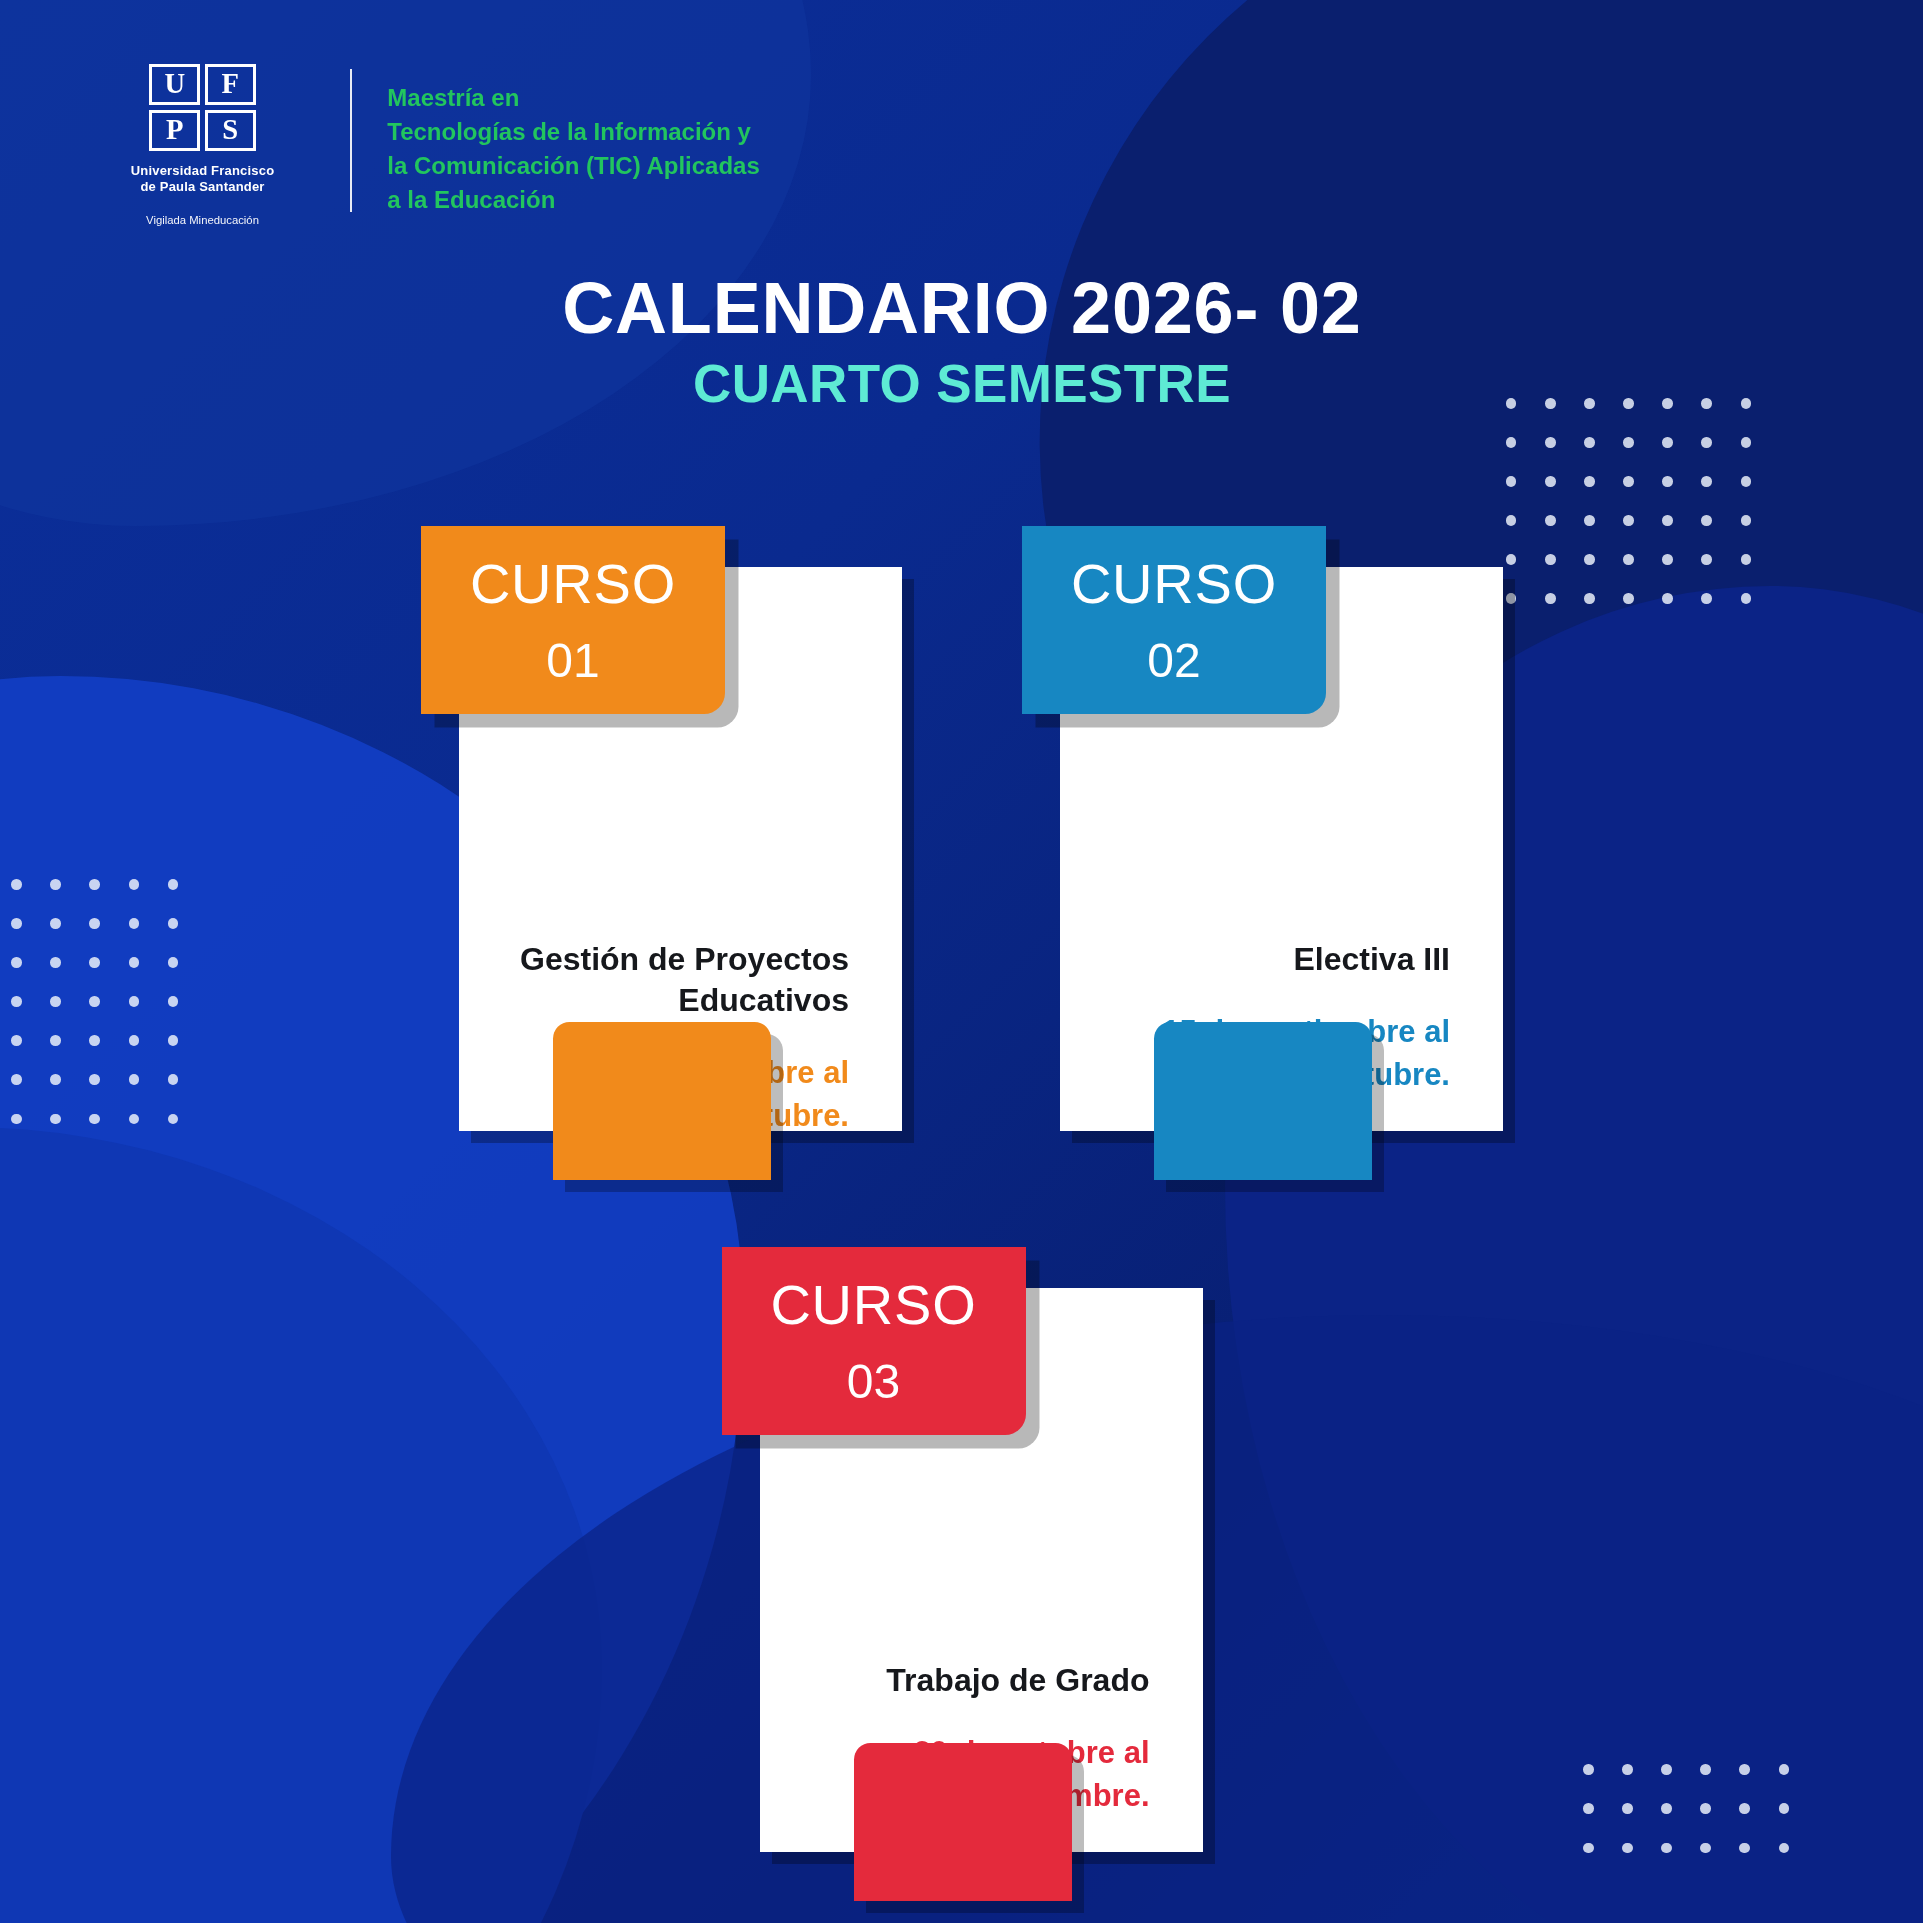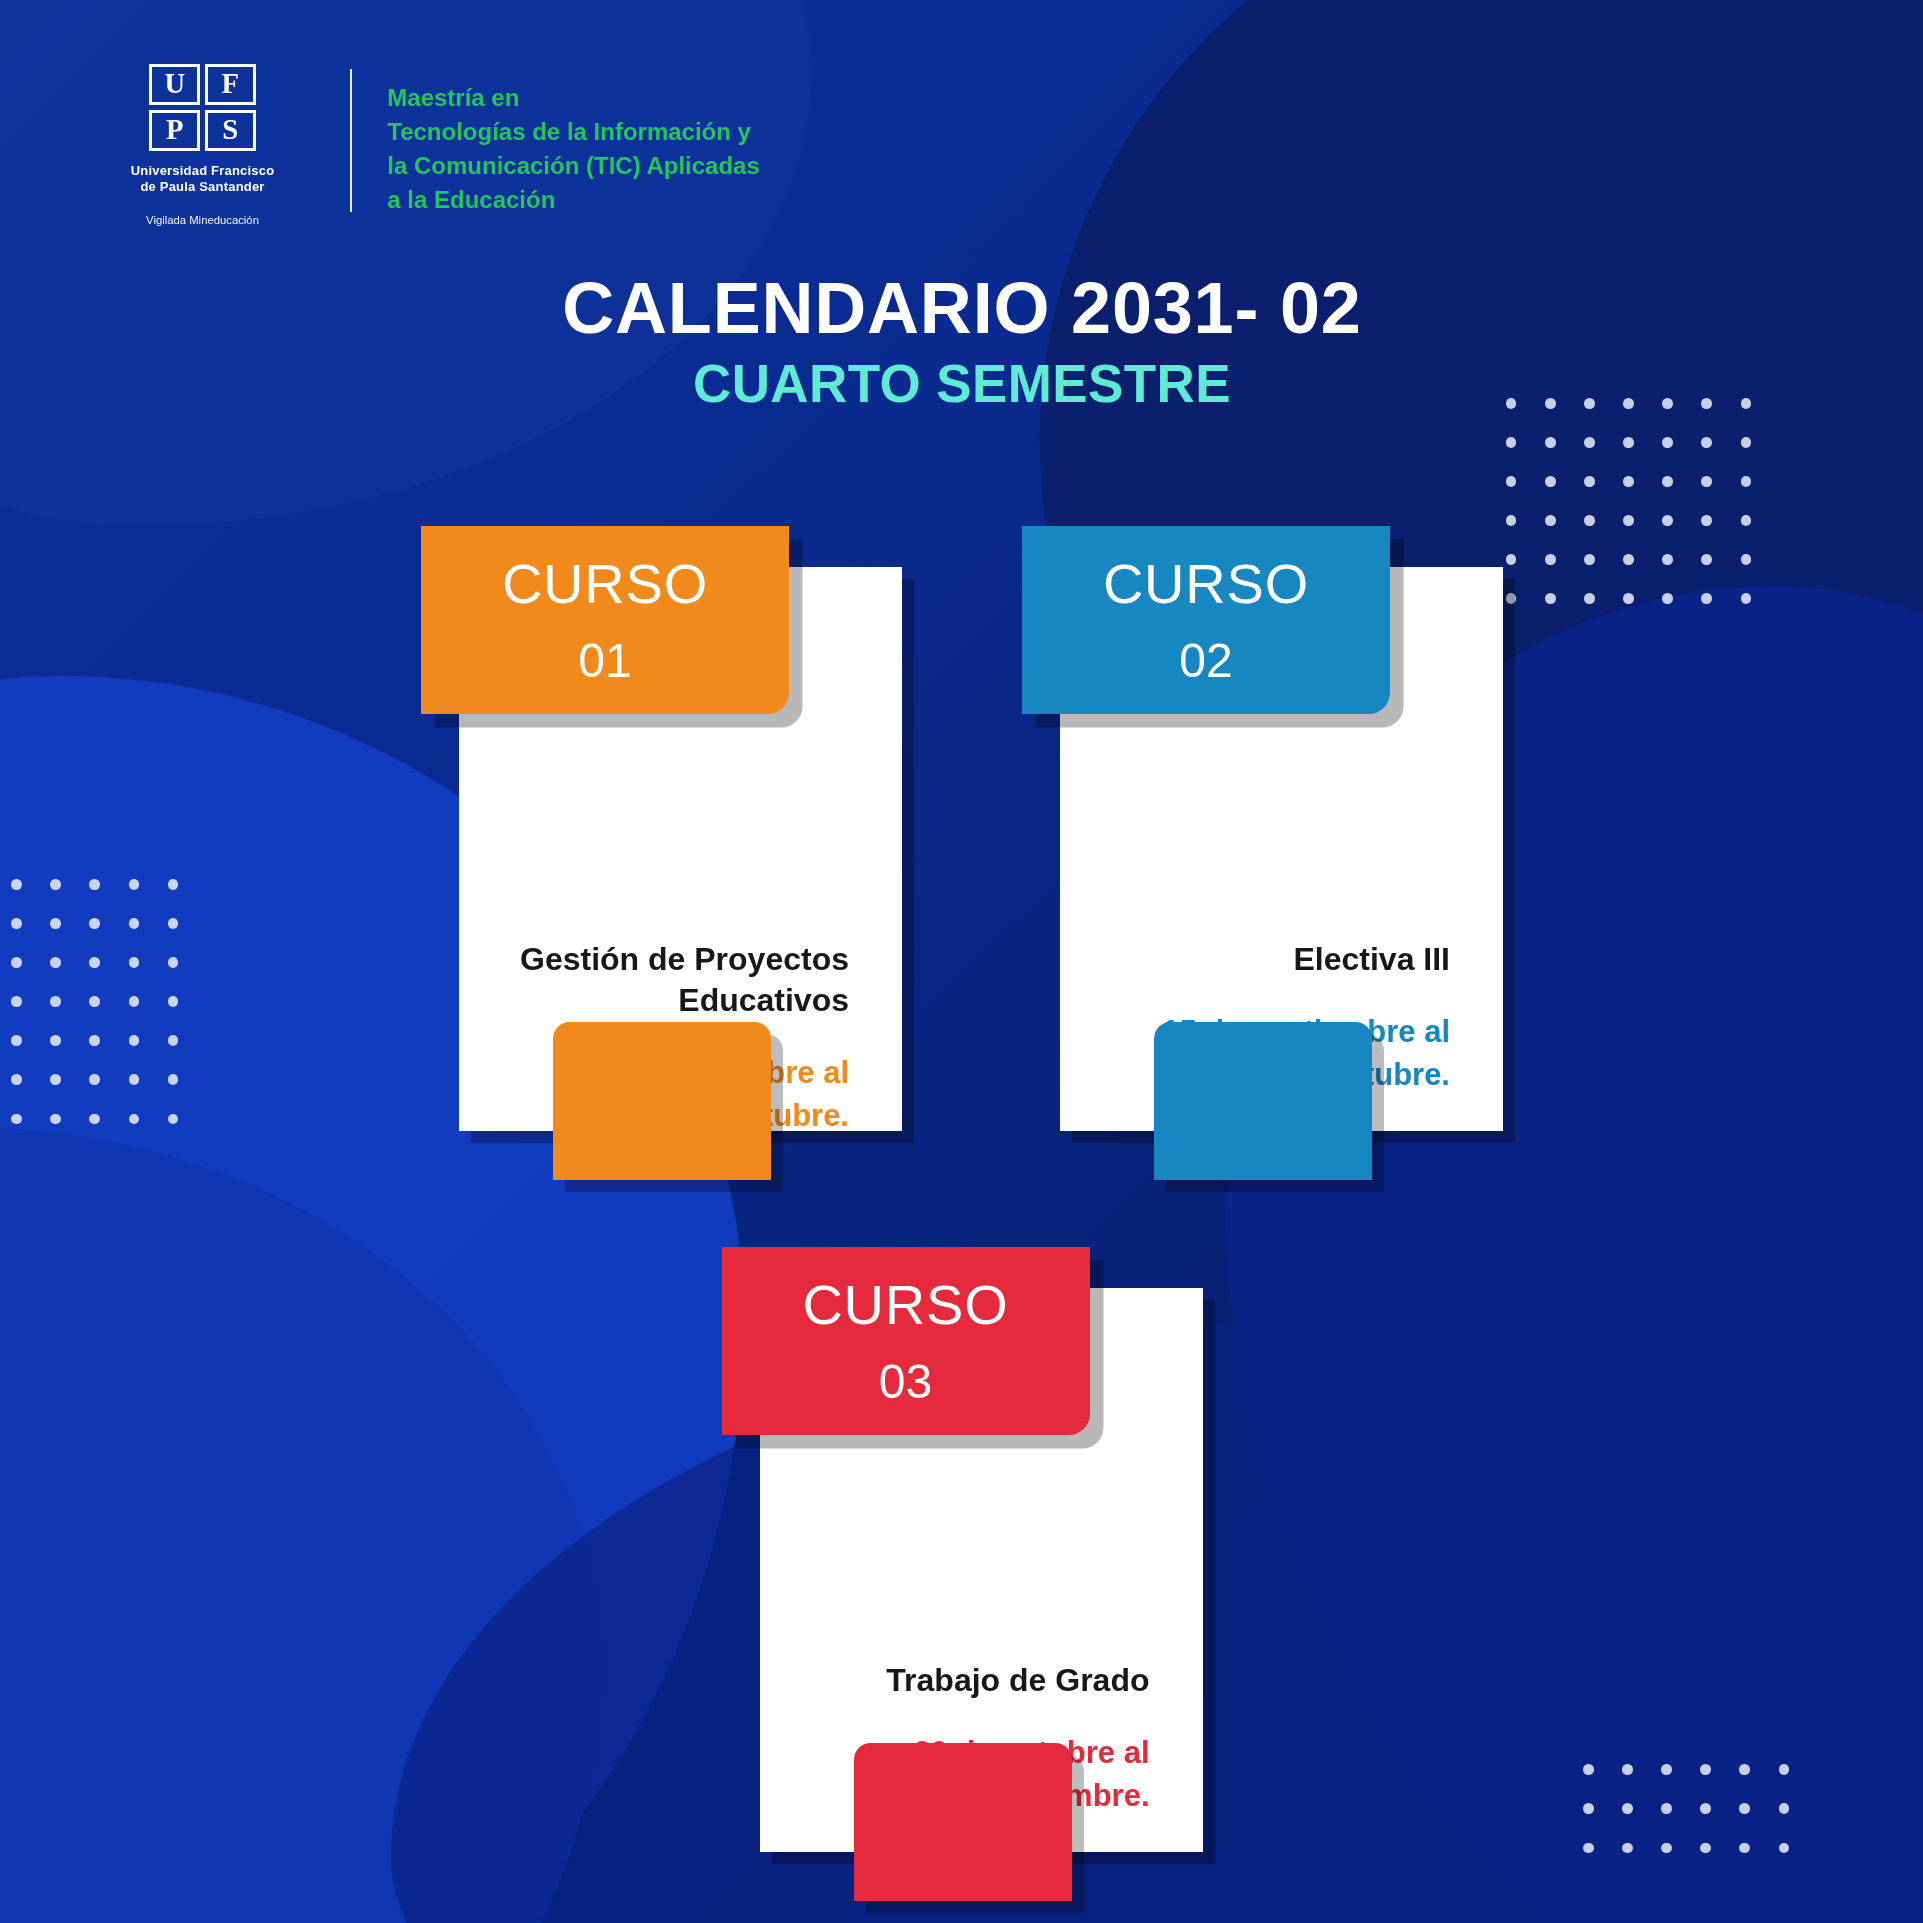--- a/index.html
+++ b/index.html
@@ -125,21 +125,21 @@
   }
   .card { position: relative; width: 481px; }
   .card-body {
     position: absolute; top: 41px; left: 38px;
     width: 443px; height: 564px;
     background: #ffffff;
     box-shadow: 12px 12px 0 rgba(0,0,0,.28);
   }
   .card-tab {
     position: relative; z-index: 3;
-    width: 368px; height: 188px;
+    width: 304px; height: 188px;
     border-radius: 0 0 21px 0;
     display: flex; flex-direction: column; align-items: center; justify-content: center;
     color: #ffffff;
     box-shadow: 13.5px 13.5px 0 rgba(0,0,0,.28);
   }
   .card-tab .c-word { font-size: 56px; letter-spacing: 0.8px; line-height: 1; }
   .card-tab .c-num  { font-size: 48px; margin-top: 25px; line-height: 1; }
   .card-text { position: relative; z-index: 4; padding: 225px 53px 0 53px; text-align: right; }
   .card-title {
     font-size: 32px; font-weight: bold; color: #16181c; line-height: 1.28;
@@ -291,21 +291,21 @@
 
     <div class="program">
       <div>Maestría en</div>
       <div>Tecnologías de la Información y</div>
       <div>la Comunicación (TIC) Aplicadas</div>
       <div>a la Educación</div>
     </div>
   </div>
 
   <div class="title-wrap">
-    <div class="title-main">CALENDARIO 2031- 02</div>
+    <div class="title-main">CALENDARIO 2026- 02</div>
     <div class="title-sub">CUARTO SEMESTRE</div>
   </div>
 
   <div class="cards-row">
 
     <div class="card card-1">
       <div class="card-body"></div>
       <div class="card-tab" style="background:#F18A1B">
         <div class="c-word">CURSO</div>
         <div class="c-num">01</div>

